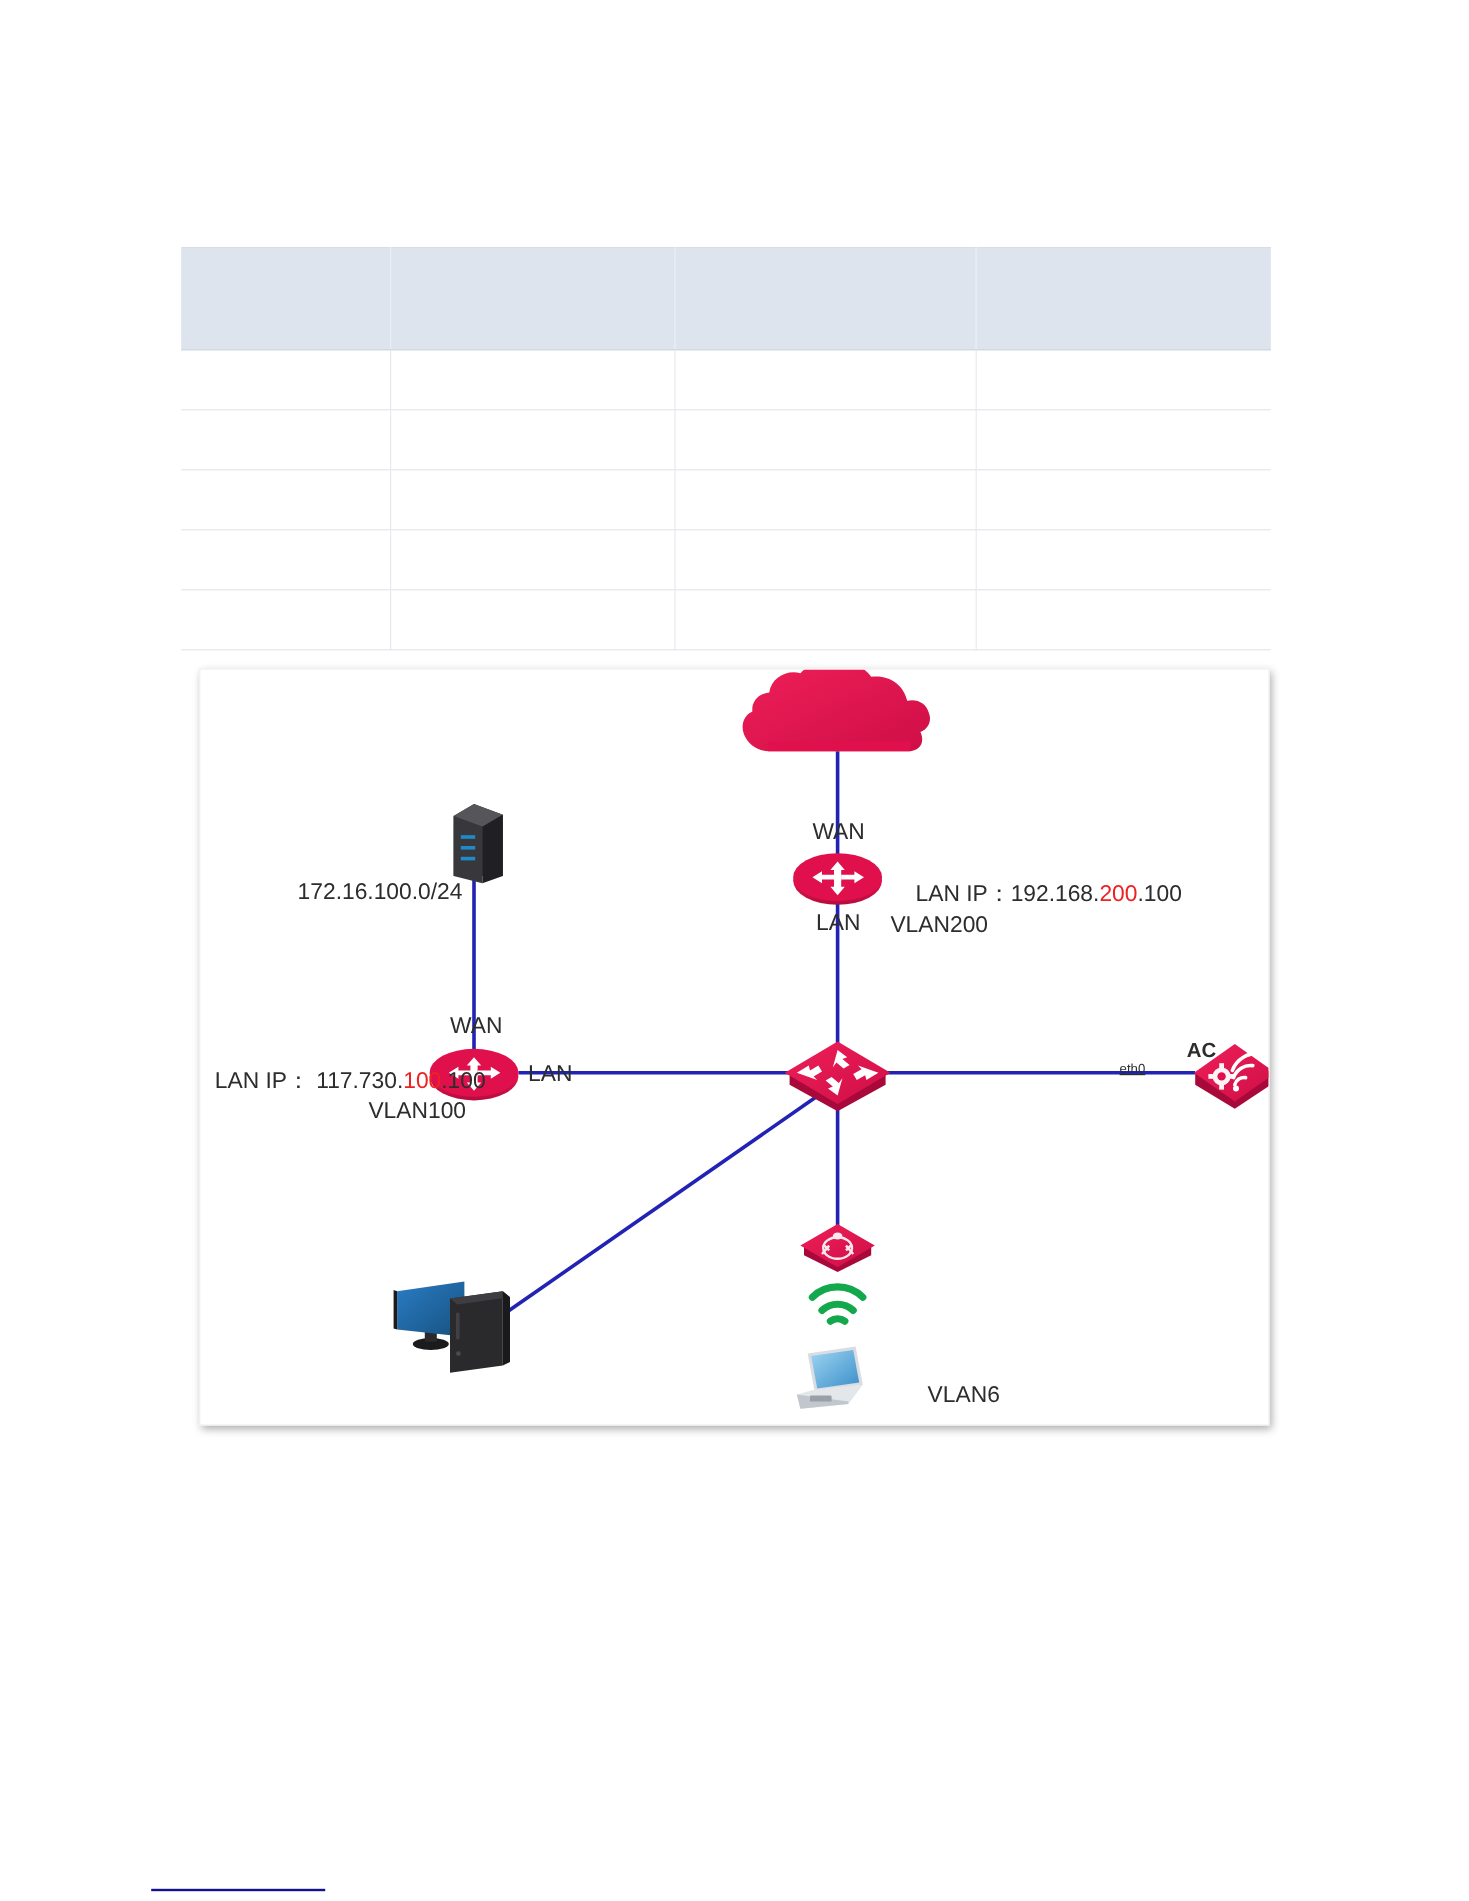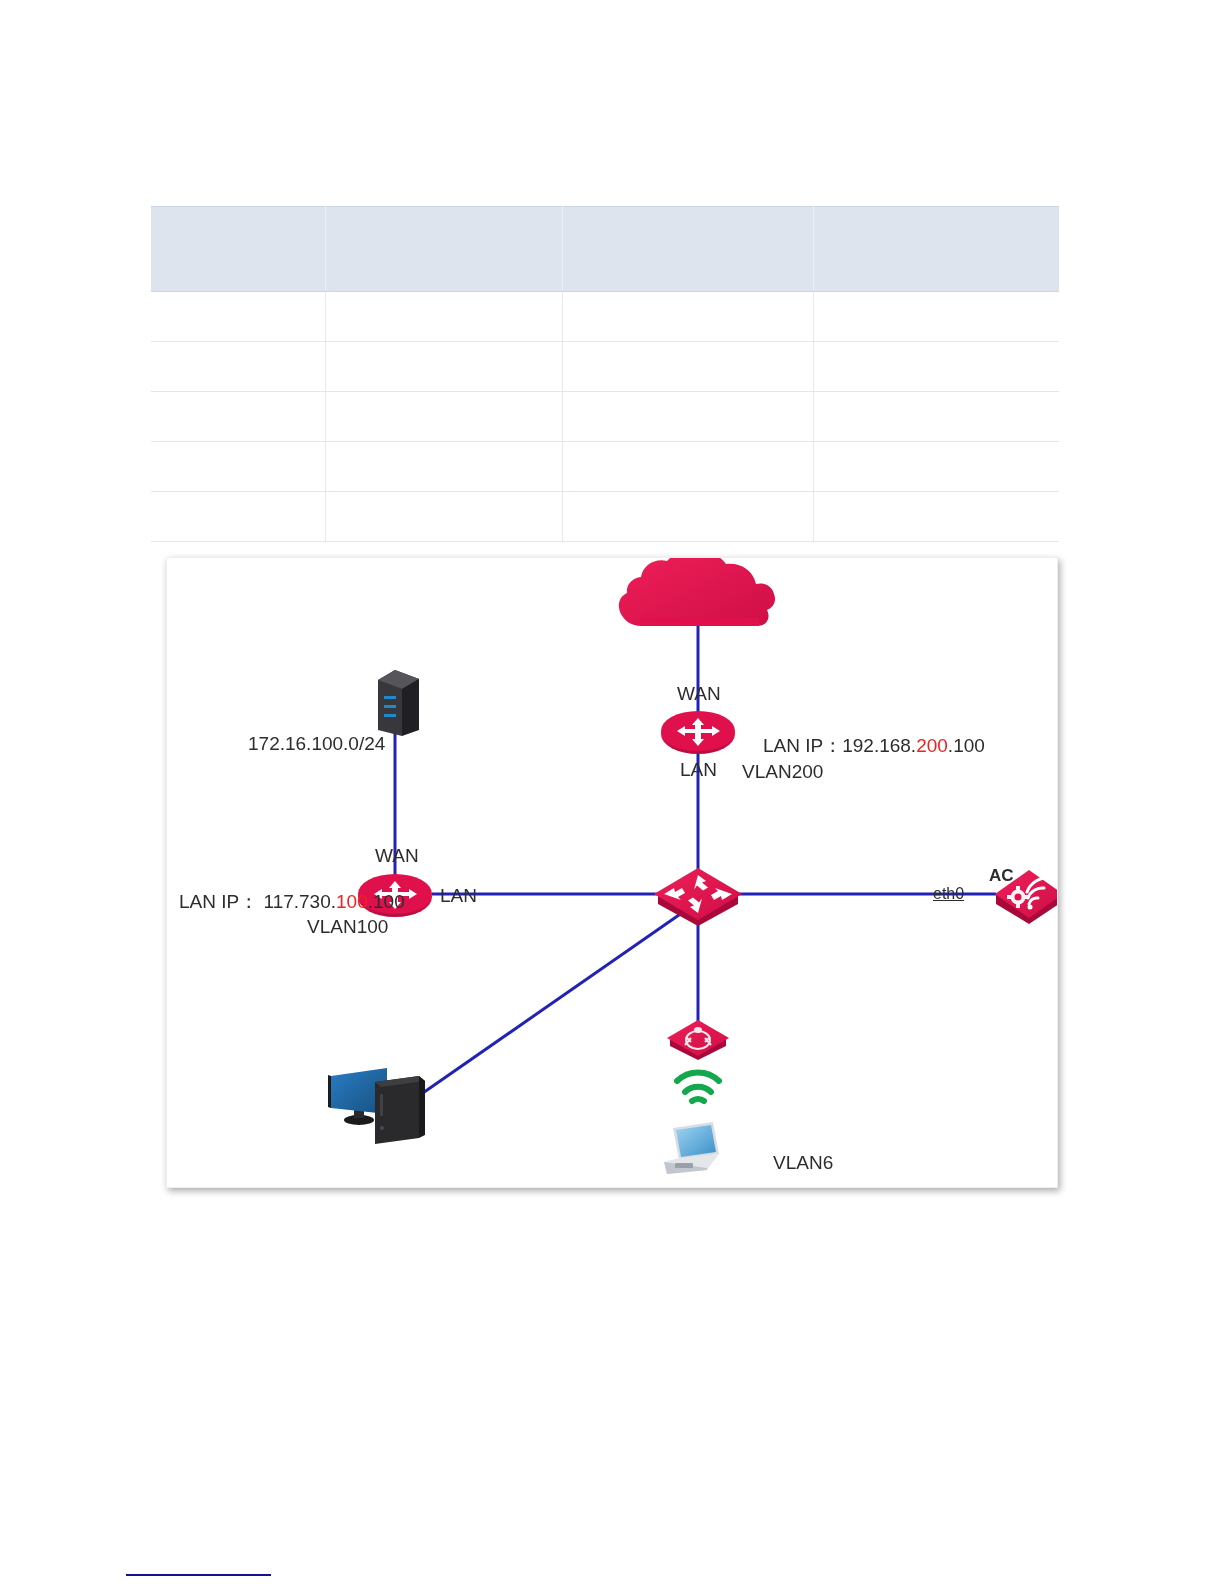--- a/index.html
+++ b/index.html
@@ -80,21 +80,21 @@
 
   
   .dlabel {
     position: absolute;
     font-family: "Liberation Sans", sans-serif;
     font-size: 19px;
     color: #2d2d2d;
     white-space: nowrap;
     line-height: 1;
   }
-  .dlabel.small { font-size: 16px; text-decoration: underline; }
+  .dlabel.small { font-size: 11px; text-decoration: underline; }
   .dlabel.bold  { font-weight: bold; font-size: 17px; }
   .accent-red   { color: #ee2222; }
 
   
   .footnote-rule {
     position: absolute;
     left: 126px;
     top: 1574px;
     width: 145px;
     height: 0;

